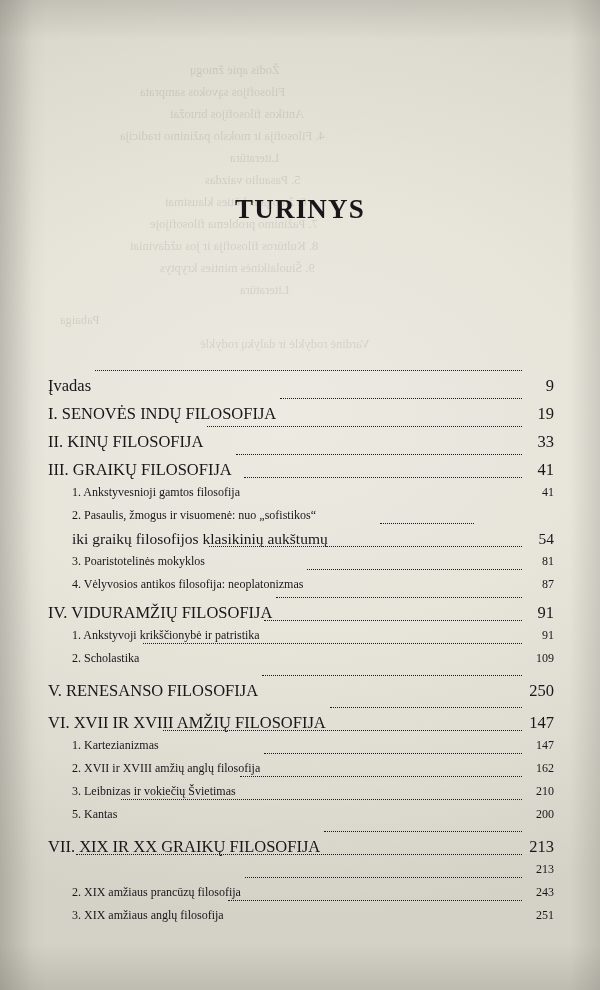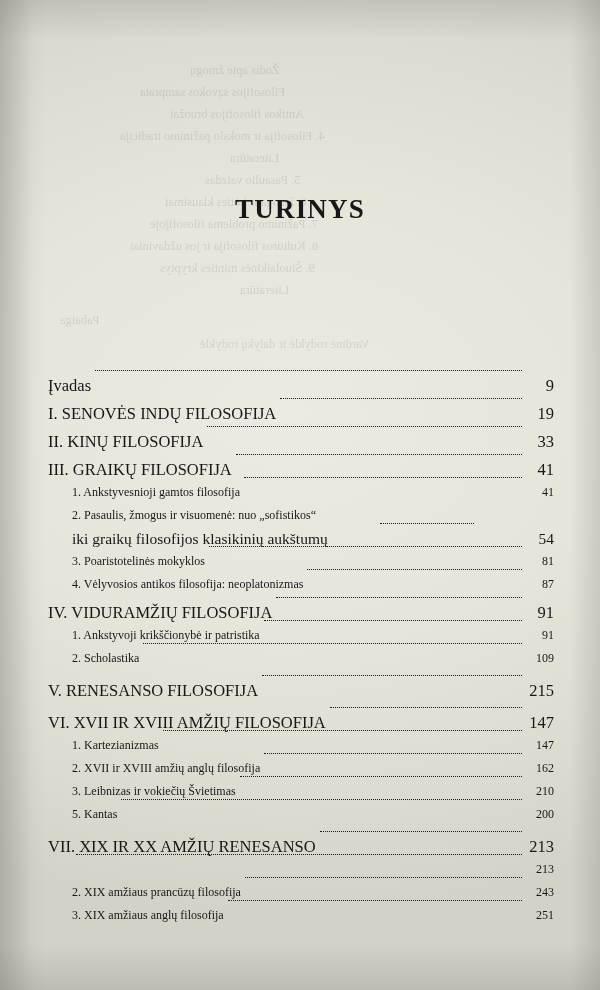--- a/index.html
+++ b/index.html
@@ -216,21 +216,21 @@
         </div>
         <div class="entry lvl2">
           <span class="label">2. Scholastika</span>
           <span class="leader"></span>
           <span class="page-num">109</span>
         </div>
         <div style="height: 9px;"></div>
         <div class="entry lvl0">
           <span class="label">V. RENESANSO FILOSOFIJA</span>
           <span class="leader"></span>
-          <span class="page-num">215</span>
+          <span class="page-num">250</span>
         </div>
         <div style="height: 9px;"></div>
         <div class="entry lvl0">
           <span class="label">VI. XVII IR XVIII AMŽIŲ FILOSOFIJA</span>
           <span class="leader"></span>
           <span class="page-num">147</span>
         </div>
         <div class="entry lvl2">
           <span class="label">1. Kartezianizmas</span>
           <span class="leader"></span>
@@ -246,21 +246,21 @@
           <span class="leader"></span>
           <span class="page-num">210</span>
         </div>
         <div class="entry lvl2">
           <span class="label">5. Kantas</span>
           <span class="leader"></span>
           <span class="page-num">200</span>
         </div>
         <div style="height: 9px;"></div>
         <div class="entry lvl0">
-          <span class="label">VII. XIX IR XX AMŽIŲ RENESANSO</span>
+          <span class="label">VII. XIX IR XX GRAIKŲ FILOSOFIJA</span>
           <span class="leader"></span>
           <span class="page-num">213</span>
         </div>
         <div class="entry lvl2">
           <span class="leader"></span>
           <span class="page-num">213</span>
         </div>
         <div class="entry lvl2">
           <span class="label">2. XIX amžiaus prancūzų filosofija</span>
           <span class="leader"></span>

